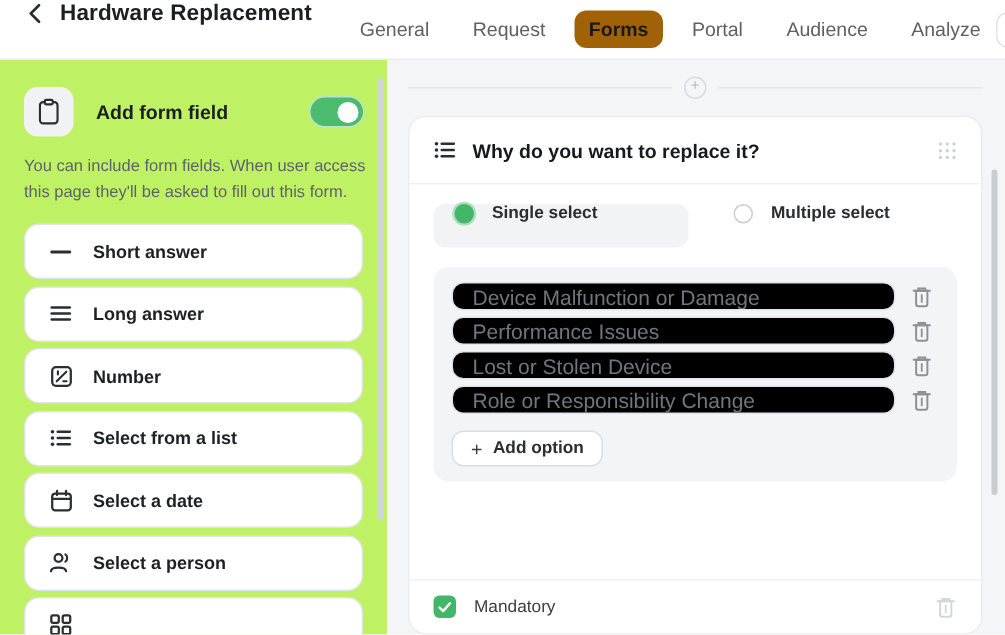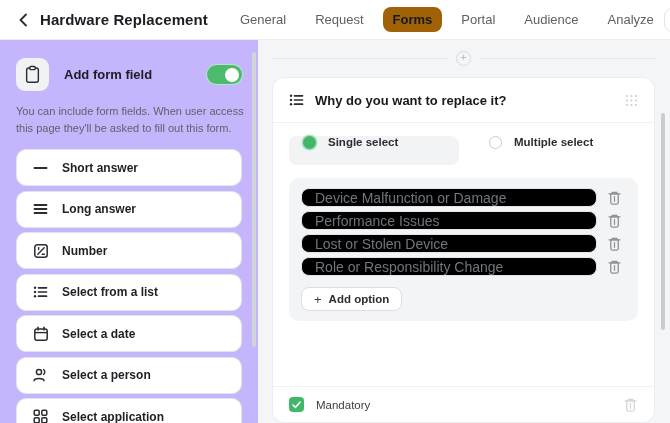--- a/index.html
+++ b/index.html
@@ -1,36 +1,36 @@
 <!DOCTYPE html>
 <html><head>
 <meta charset="utf-8">
 <style>
   * { margin:0; padding:0; box-sizing:border-box; }
   html,body { width:670px; height:423px; overflow:hidden; background:#fff;
     font-family:"Liberation Sans", sans-serif; color:#1b1e22; }
 
   
   .topbar { height:40px; background:#fff; border-bottom:1px solid #ececee;
-    display:flex; align-items:center; padding:0 14px; }
+    display:flex; padding:0 14px; }
   .back-btn { width:18px; height:18px; display:flex; align-items:center; justify-content:center;
     cursor:pointer; margin-right:8px; flex:none; }
   .page-title { font-size:15px; font-weight:700; letter-spacing:.1px; white-space:nowrap; }
   .tabs { display:flex; align-items:center; margin-left:22px; gap:9px; }
   .tab { font-size:13px; color:#5d6166; padding:5px 10px; border-radius:8px; cursor:pointer; white-space:nowrap; }
   .tab.active { background:#a16207; color:#17191c; font-weight:700; }
   .topbar-right { margin-left:auto; display:flex; align-items:center; gap:7px; }
   .more-btn { display:flex; align-items:center; gap:6px; border:1px solid #e2e4e7; background:#fff;
     border-radius:8px; padding:5px 11px; font-size:11.5px; font-weight:700; color:#26292d; cursor:pointer; }
 
   
   .content { display:flex; height:383px; }
 
   
-  .sidebar { width:258px; flex:none; background:#c4b5fd; padding:18px 16px 0 16px; position:relative; }
+  .sidebar { width:258px; flex:none; background:#bef264; padding:18px 16px 0 16px; position:relative; }
   .panel-head { display:flex; align-items:center; }
   .panel-icon-box { width:33px; height:33px; background:#f1f2f4; border-radius:9px;
     display:flex; align-items:center; justify-content:center; flex:none; }
   .panel-title { font-size:13px; font-weight:700; margin-left:15px; }
   .toggle { margin-left:auto; width:35px; height:19px; border-radius:10px; background:#4cbb6e;
     position:relative; cursor:pointer; box-shadow:0 0 0 1px #b9e4c8; }
   .toggle-knob { position:absolute; top:2.5px; right:3px; width:14px; height:14px; border-radius:50%; background:#fff; }
   .panel-desc { margin-top:12px; font-size:11px; line-height:1.5; color:#5f6368; width:228px; }
   .field-list { margin-top:13px; }
   .field-card { height:37px; border:1px solid #e2e4e7; border-radius:10px; background:#fff;
@@ -200,21 +200,20 @@
 
       <div class="field-card">
         <span class="f-icon">
           <svg width="15" height="15" viewBox="0 0 15 15">
             <rect x="1.2" y="1.2" width="5" height="5" rx="1.2" fill="none" stroke="#2a2d31" stroke-width="1.5"></rect>
             <rect x="8.8" y="1.2" width="5" height="5" rx="1.2" fill="none" stroke="#2a2d31" stroke-width="1.5"></rect>
             <rect x="1.2" y="8.8" width="5" height="5" rx="1.2" fill="none" stroke="#2a2d31" stroke-width="1.5"></rect>
             <rect x="8.8" y="8.8" width="5" height="5" rx="1.2" fill="none" stroke="#2a2d31" stroke-width="1.5"></rect>
           </svg>
         </span>
-        <span class="f-label">Select application</span>
       </div>
     </div>
 
     <div class="side-scroll"></div>
   </div>
 
   <div class="main">
 
     <div class="insert-row">
       <div class="insert-line"></div>

